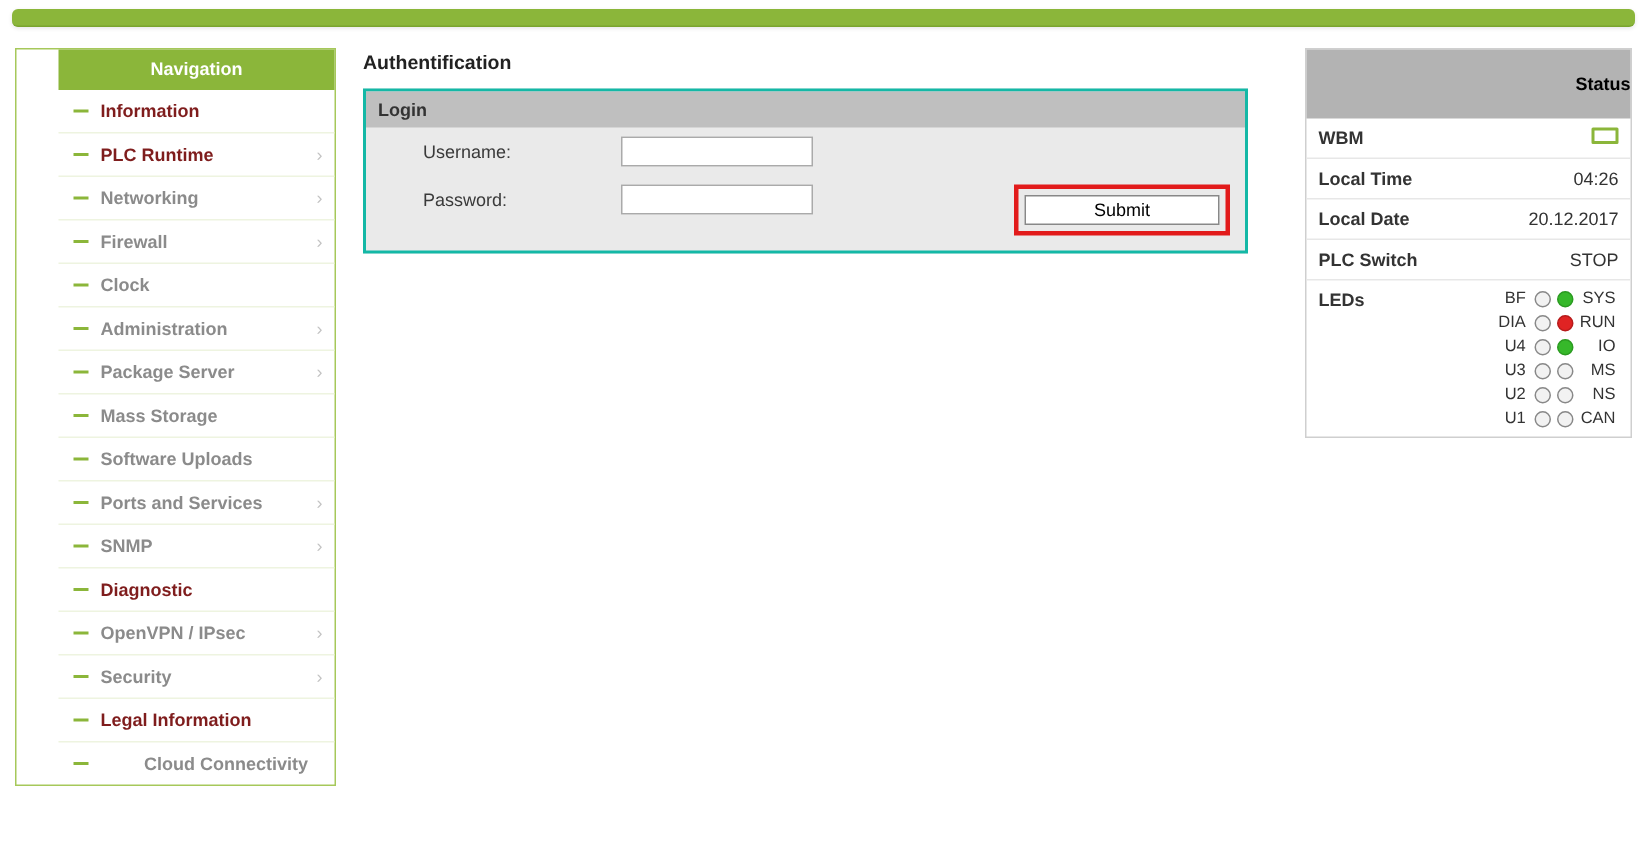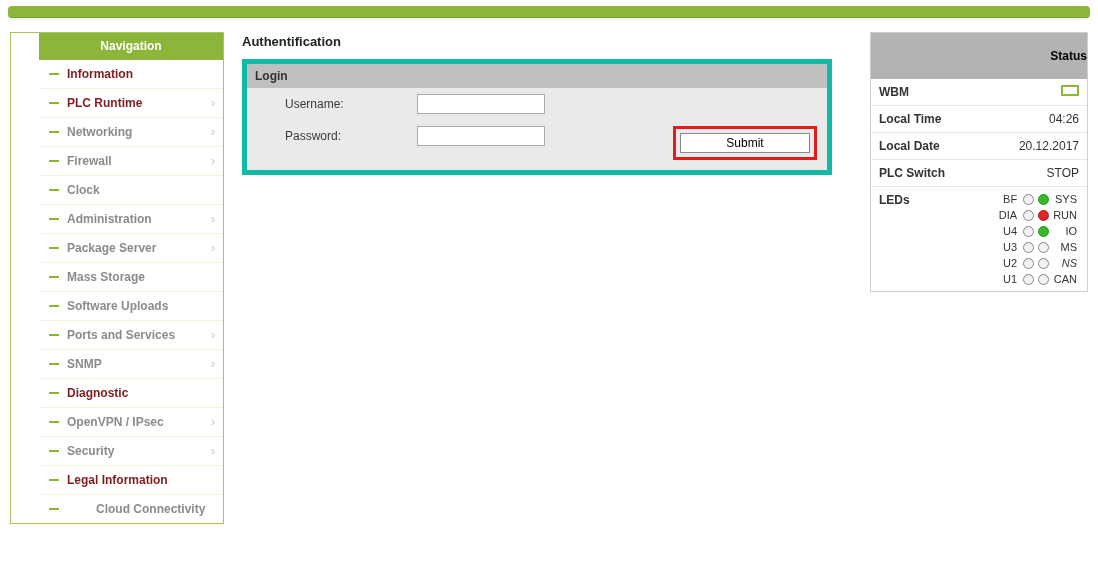--- a/index.html
+++ b/index.html
@@ -71,21 +71,21 @@
     flex: 1;
     min-width: 0;
   }
   .page-title {
     font-weight: bold;
     font-size: 13px;
     color: #222;
     margin: 2px 0 10px 0;
   }
   .panel {
-    border: 5px solid #14b8a6;
+    border: 2px solid #14b8a6;
     background: #eaeaea;
     width: 590px;
   }
   .panel-header {
     background: #bfbfbf;
     font-weight: bold;
     color: #333;
     padding: 5px 8px;
   }
   .form-row {
@@ -315,21 +315,21 @@
           <span class="led"></span>
           <span class="led green"></span>
           <span class="led-lbl" style="text-align: left;">IO</span>
           <span class="led-lbl">U3</span>
           <span class="led"></span>
           <span class="led"></span>
           <span class="led-lbl" style="text-align: left;">MS</span>
           <span class="led-lbl">U2</span>
           <span class="led"></span>
           <span class="led"></span>
-          <span class="led-lbl" style="text-align: left; font-style: italic;">NS</span>
+          <span class="led-lbl" style="text-align: left;">NS</span>
           <span class="led-lbl">U1</span>
           <span class="led"></span>
           <span class="led"></span>
           <span class="led-lbl" style="text-align: left;">CAN</span>
         </div>
     </div>
   </div>
 </div>
 
 </body></html>

